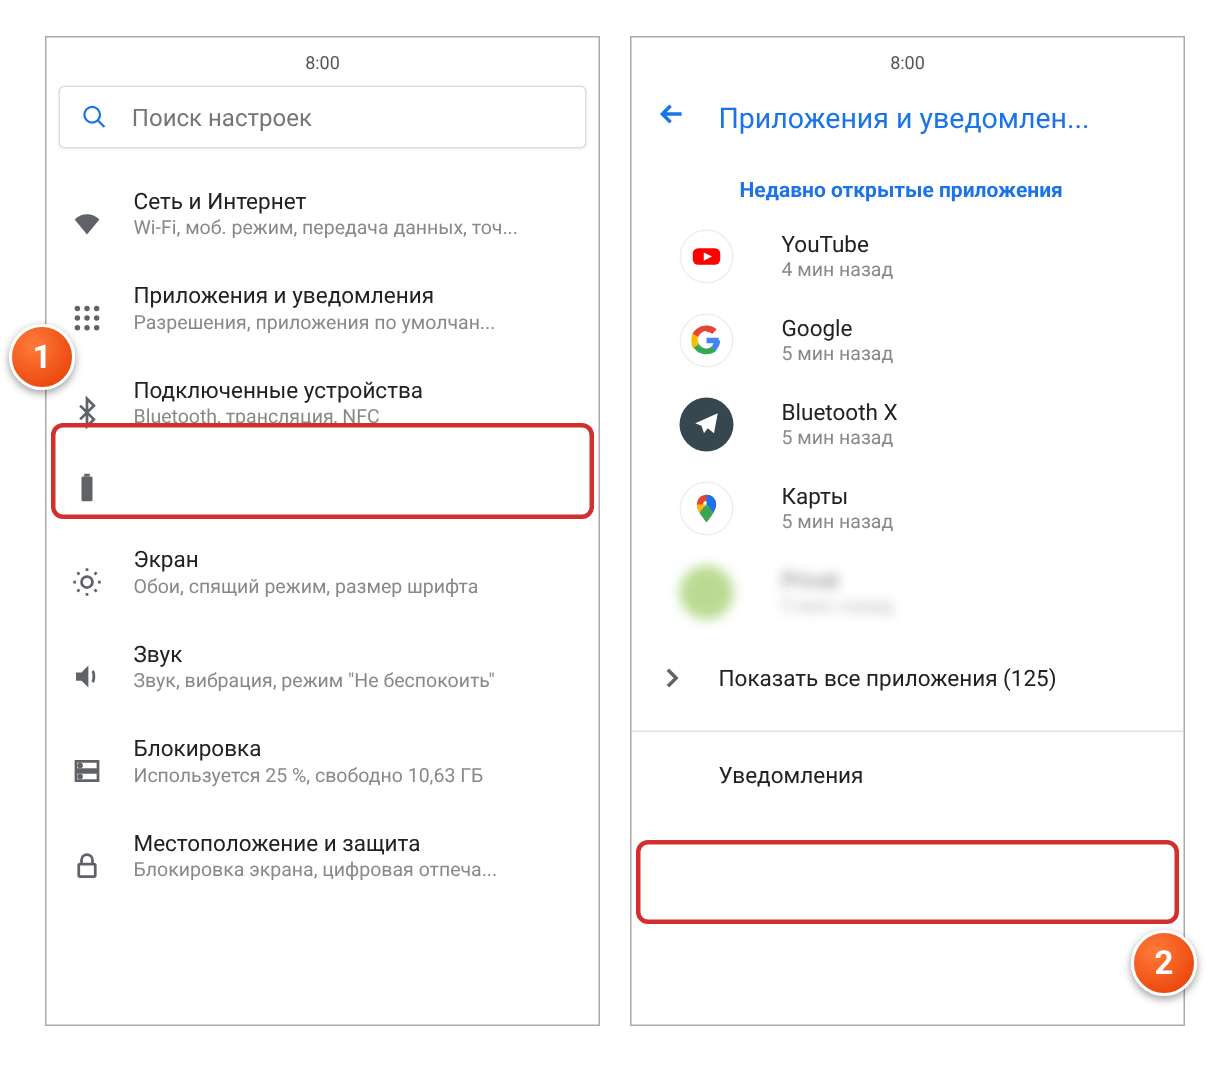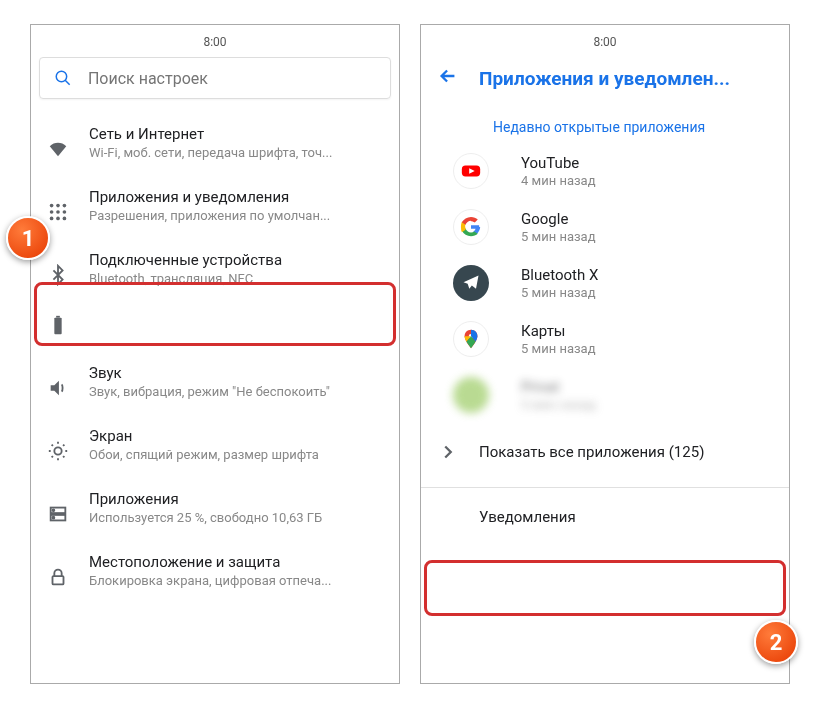--- a/index.html
+++ b/index.html
@@ -15,22 +15,22 @@
 .searchbar input { border: none; outline: none; font-size: 16px; color: #888; width: 100%; }
 .settings-list { padding: 4px 0; }
 .settings-item { display: flex; align-items: flex-end; padding: 14px 16px; gap: 20px; }
 .settings-item .icon { width: 22px; height: 22px; display: flex; align-items: center; justify-content: center; color: #5f6368; flex-shrink: 0; }
 .settings-item .icon svg { width: 22px; height: 22px; }
 .settings-item .text { flex: 1; min-width: 0; }
 .settings-item .title { font-size: 15px; color: #202124; margin-bottom: 2px; }
 .settings-item .subtitle { font-size: 13px; color: #888; white-space: nowrap; overflow: hidden; text-overflow: ellipsis; }
 .header2 { display: flex; align-items: center; padding: 16px 16px 12px; gap: 20px; }
 .header2 .back svg { width: 22px; height: 22px; }
-.header2 .title { font-size: 19px; color: #1a73e8; font-weight: 700; white-space: nowrap; overflow: hidden; text-overflow: ellipsis; }
-.section-header { font-size: 14px; color: #1a73e8; font-weight: 400; padding: 16px 20px 8px 72px; }
+.header2 .title { font-size: 19px; color: #1a73e8; font-weight: 400; white-space: nowrap; overflow: hidden; text-overflow: ellipsis; }
+.section-header { font-size: 14px; color: #1a73e8; font-weight: 700; padding: 16px 20px 8px 72px; }
 .app-item { display: flex; align-items: center; padding: 10px 16px; gap: 32px; }
 .app-icon { width: 36px; height: 36px; border-radius: 50%; display: flex; align-items: center; justify-content: center; flex-shrink: 0; margin-left: 16px; }
 .app-item .text { flex: 1; }
 .app-item .title { font-size: 15px; color: #202124; margin-bottom: 1px; }
 .app-item .subtitle { font-size: 13px; color: #888; }
 .highlight { position: absolute; border: 3px solid #d32f2f; border-radius: 8px; pointer-events: none; }
 .callout { position: absolute; width: 44px; height: 44px; border-radius: 50%; background: radial-gradient(circle at 35% 30%, #ff7b3a, #e63900); border: 2px solid #fff; box-shadow: 0 2px 6px rgba(0,0,0,0.4); color: #fff; font-size: 22px; font-weight: bold; display: flex; align-items: center; justify-content: center; }
 .divider { height: 1px; background: #e0e0e0; margin: 6px 0; }
 .blurred { filter: blur(4px); opacity: 0.6; }
 </style>
@@ -69,21 +69,21 @@
 
   <div class="settings-list">
     <div class="settings-item">
       <span class="icon">
           <svg viewBox="0 0 24 24" fill="#5f6368">
             <path d="M12 20l9-11c-5-5-13-5-18 0z"></path>
           </svg>
         </span>
       <div class="text">
           <div class="title">Сеть и Интернет</div>
-          <div class="subtitle">Wi-Fi, моб. сети, передача шрифта, точ...</div>
+          <div class="subtitle">Wi-Fi, моб. режим, передача данных, точ...</div>
         </div>
     </div>
     <div class="settings-item">
       <span class="icon">
           <svg viewBox="0 0 24 24" fill="#5f6368">
             <circle cx="5" cy="5" r="2"></circle>
             <circle cx="12" cy="5" r="2"></circle>
             <circle cx="19" cy="5" r="2"></circle>
             <circle cx="5" cy="12" r="2"></circle>
             <circle cx="12" cy="12" r="2"></circle>
@@ -112,53 +112,53 @@
     <div class="settings-item">
       <span class="icon">
           <svg viewBox="0 0 24 24" fill="#5f6368">
             <rect x="8" y="4" width="8" height="18" rx="1"></rect>
             <rect x="10" y="2" width="4" height="2"></rect>
           </svg>
         </span>
     </div>
     <div class="settings-item">
       <span class="icon">
+          <svg viewBox="0 0 24 24" fill="none" stroke="#5f6368" stroke-width="2">
+            <circle cx="12" cy="12" r="4"></circle>
+            <path d="M12 2v2M12 20v2M2 12h2M20 12h2M5 5l1.5 1.5M17.5 17.5L19 19M5 19l1.5-1.5M17.5 6.5L19 5"></path>
+          </svg>
+        </span>
+      <div class="text">
+          <div class="title">Экран</div>
+          <div class="subtitle">Обои, спящий режим, размер шрифта</div>
+        </div>
+    </div>
+    <div class="settings-item">
+      <span class="icon">
           <svg viewBox="0 0 24 24" fill="#5f6368">
             <path d="M4 9v6h4l5 5V4L8 9z"></path>
             <path d="M16 8c1 1 1 3 1 4s0 3-1 4" fill="none" stroke="#5f6368" stroke-width="2"></path>
           </svg>
         </span>
       <div class="text">
           <div class="title">Звук</div>
           <div class="subtitle">Звук, вибрация, режим "Не беспокоить"</div>
-        </div>
-    </div>
-    <div class="settings-item">
-      <span class="icon">
-          <svg viewBox="0 0 24 24" fill="none" stroke="#5f6368" stroke-width="2">
-            <circle cx="12" cy="12" r="4"></circle>
-            <path d="M12 2v2M12 20v2M2 12h2M20 12h2M5 5l1.5 1.5M17.5 17.5L19 19M5 19l1.5-1.5M17.5 6.5L19 5"></path>
-          </svg>
-        </span>
-      <div class="text">
-          <div class="title">Экран</div>
-          <div class="subtitle">Обои, спящий режим, размер шрифта</div>
         </div>
     </div>
     <div class="settings-item">
       <span class="icon">
           <svg viewBox="0 0 24 24" fill="none" stroke="#5f6368" stroke-width="2">
             <rect x="4" y="5" width="16" height="6"></rect>
             <rect x="4" y="13" width="16" height="6"></rect>
             <circle cx="7" cy="8" r="1" fill="#5f6368"></circle>
             <circle cx="7" cy="16" r="1" fill="#5f6368"></circle>
           </svg>
         </span>
       <div class="text">
-          <div class="title">Приложения</div>
+          <div class="title">Блокировка</div>
           <div class="subtitle">Используется 25 %, свободно 10,63 ГБ</div>
         </div>
     </div>
     <div class="settings-item">
       <span class="icon">
           <svg viewBox="0 0 24 24" fill="none" stroke="#5f6368" stroke-width="2">
             <rect x="6" y="11" width="12" height="9" rx="1"></rect>
             <path d="M8 11V8a4 4 0 018 0v3"></path>
           </svg>
         </span>

